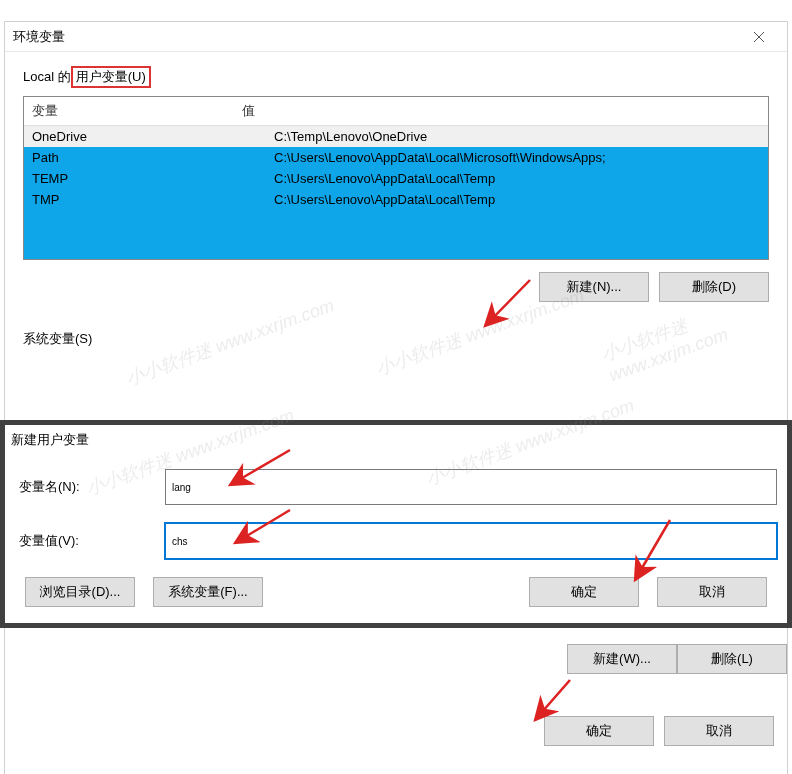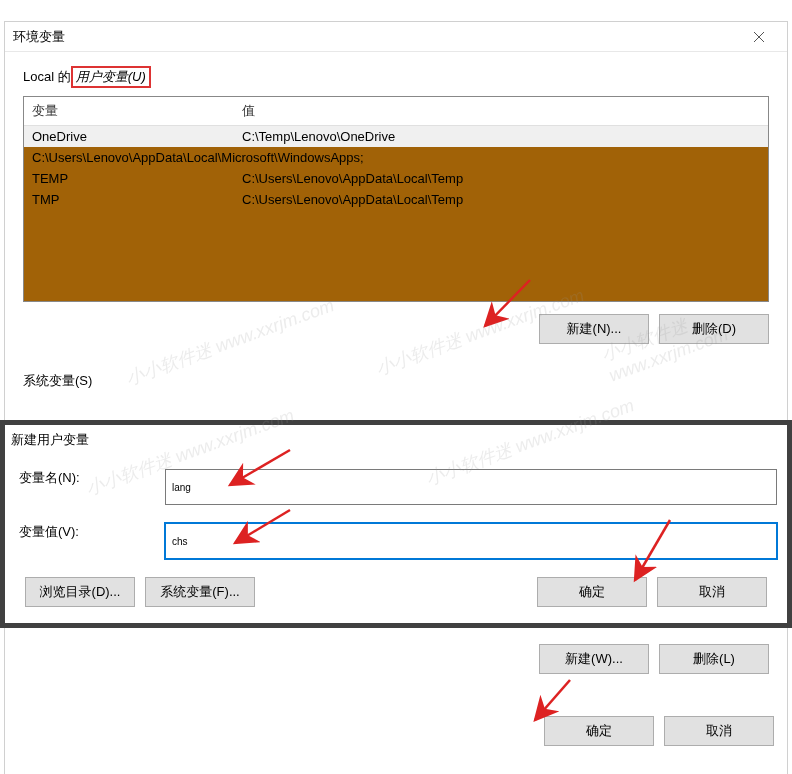--- a/index.html
+++ b/index.html
@@ -6,47 +6,47 @@
 body { font-family: "Microsoft YaHei", "Segoe UI", sans-serif; font-size: 13px; background: #fff; color: #000; width: 792px; height: 774px; position: relative; overflow: hidden; }
 
 .window { position: absolute; background: #fff; border: 1px solid #d0d0d0; }
 .main-window { left: 4px; top: 21px; width: 784px; height: 768px; }
 .titlebar { height: 30px; display: flex; align-items: center; padding: 0 8px; border-bottom: 1px solid #e8e8e8; }
 .titlebar .spacer { flex: 1; }
 .close-btn { width: 40px; height: 28px; display: flex; align-items: center; justify-content: center; color: #666; cursor: pointer; }
 
 .content { padding: 14px 18px; }
 .group-label { font-size: 13px; margin-bottom: 8px; }
-.highlight-box { border: 2px solid #dd3333; padding: 0 3px; display: inline-block; font-style: italic; }
+.highlight-box { border: 2px solid #dd3333; padding: 0 3px; display: inline-block; }
 
-.listview { border: 1px solid #888; background: #a16207; height: 206px; overflow: hidden; }
+.listview { border: 1px solid #888; background: #0ea5e9; height: 164px; overflow: hidden; }
 .listview-header { display: flex; background: #fff; border-bottom: 1px solid #e0e0e0; }
 .listview-header .col { padding: 5px 8px; color: #333; font-size: 13px; }
 .col-var { width: 210px; }
 .col-val { flex: 1; }
-.listview-row { display: flex; }
+.listview-row { display: flex; gap: 32px; }
 .listview-row:first-child { background: #f0f0f0; }
 .listview-row .cell { padding: 3px 8px; font-size: 13px; }
 
 .btn-row { display: flex; justify-content: flex-end; gap: 10px; margin-top: 12px; }
 .btn { border: 1px solid #adadad; background: #e1e1e1; padding: 5px 0; width: 110px; text-align: center; cursor: pointer; font-size: 13px; font-family: inherit; }
 
 .section2 { margin-top: 28px; }
 
 .new-var-window { left: 0; top: 420px; width: 792px; height: 208px; border: 5px solid #404040; background: #fff; }
 .new-var-window .titlebar { border-bottom: none; padding-left: 6px; }
 .form-area { padding: 14px 10px 10px 10px; }
-.form-row { display: flex; margin-bottom: 18px; }
+.form-row { display: flex; align-items: center; margin-bottom: 18px; }
 .form-label { width: 150px; padding-left: 4px; }
 .form-input { flex: 1; border: 1px solid #7a7a7a; padding: 4px 6px; font-size: 10px; font-family: inherit; height: 36px; }
 .form-input.focused { border: 1px solid #0078d7; outline: 1px solid #0078d7; }
-.dialog-buttons { display: flex; gap: 10px; padding: 0 10px; }
+.dialog-buttons { display: flex; gap: 18px; padding: 0 10px; }
 .dialog-buttons .spacer { flex: 1; }
 
-.bottom-buttons { position: absolute; right: 23px; top: 644px; display: flex; gap: 10px; }
+.bottom-buttons { position: absolute; right: 5px; top: 644px; display: flex; }
 .bottom-buttons2 { position: absolute; right: 18px; top: 716px; display: flex; gap: 10px; }
 
 .arrow { position: absolute; pointer-events: none; }
 .watermark { position: absolute; color: rgba(150,150,150,0.18); font-size: 18px; transform: rotate(-20deg); pointer-events: none; font-style: italic; }
 </style>
 </head>
 <body>
 
 <div class="window main-window">
   <div class="titlebar">
@@ -69,20 +69,21 @@
       <div class="listview-header">
         <div class="col col-var">变量</div>
         <div class="col col-val">值</div>
       </div>
       <div id="user-rows">
           <div class="listview-row">
             <div class="cell col-var">OneDrive</div>
             <div class="cell col-val">C:\Temp\Lenovo\OneDrive</div>
           </div>
           <div class="listview-row">
+            <div class="cell col-var">Path</div>
             <div class="cell col-val">C:\Users\Lenovo\AppData\Local\Microsoft\WindowsApps;</div>
           </div>
           <div class="listview-row">
             <div class="cell col-var">TEMP</div>
             <div class="cell col-val">C:\Users\Lenovo\AppData\Local\Temp</div>
           </div>
           <div class="listview-row">
             <div class="cell col-var">TMP</div>
             <div class="cell col-val">C:\Users\Lenovo\AppData\Local\Temp</div>
           </div>

